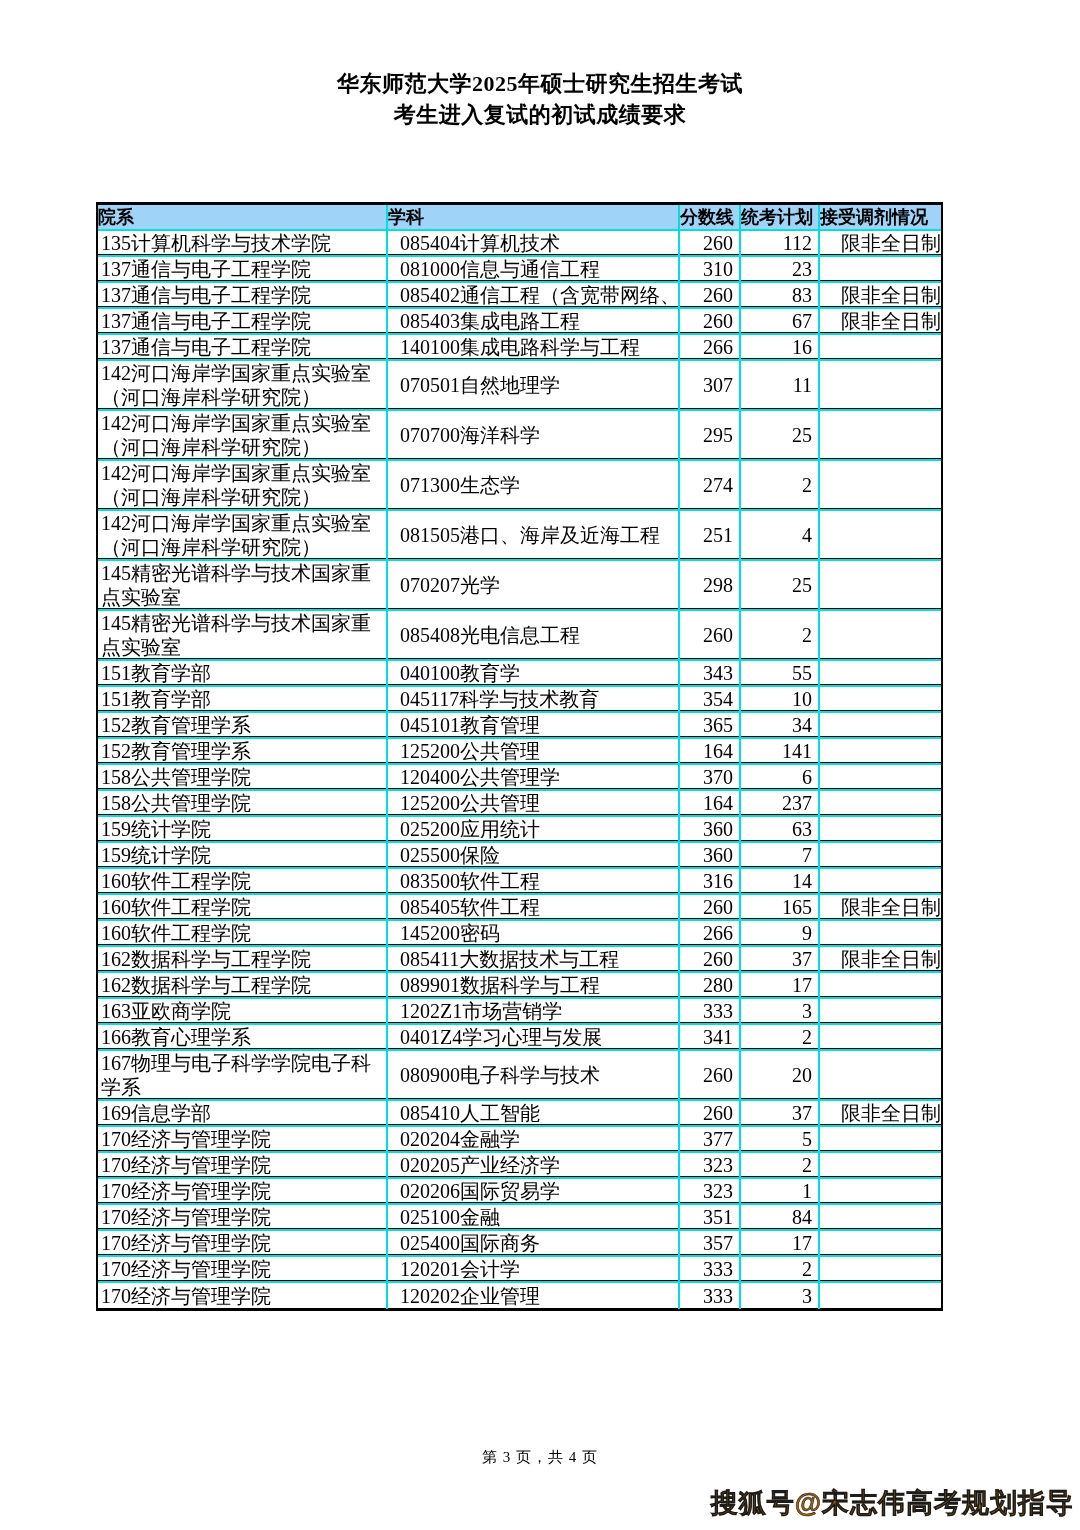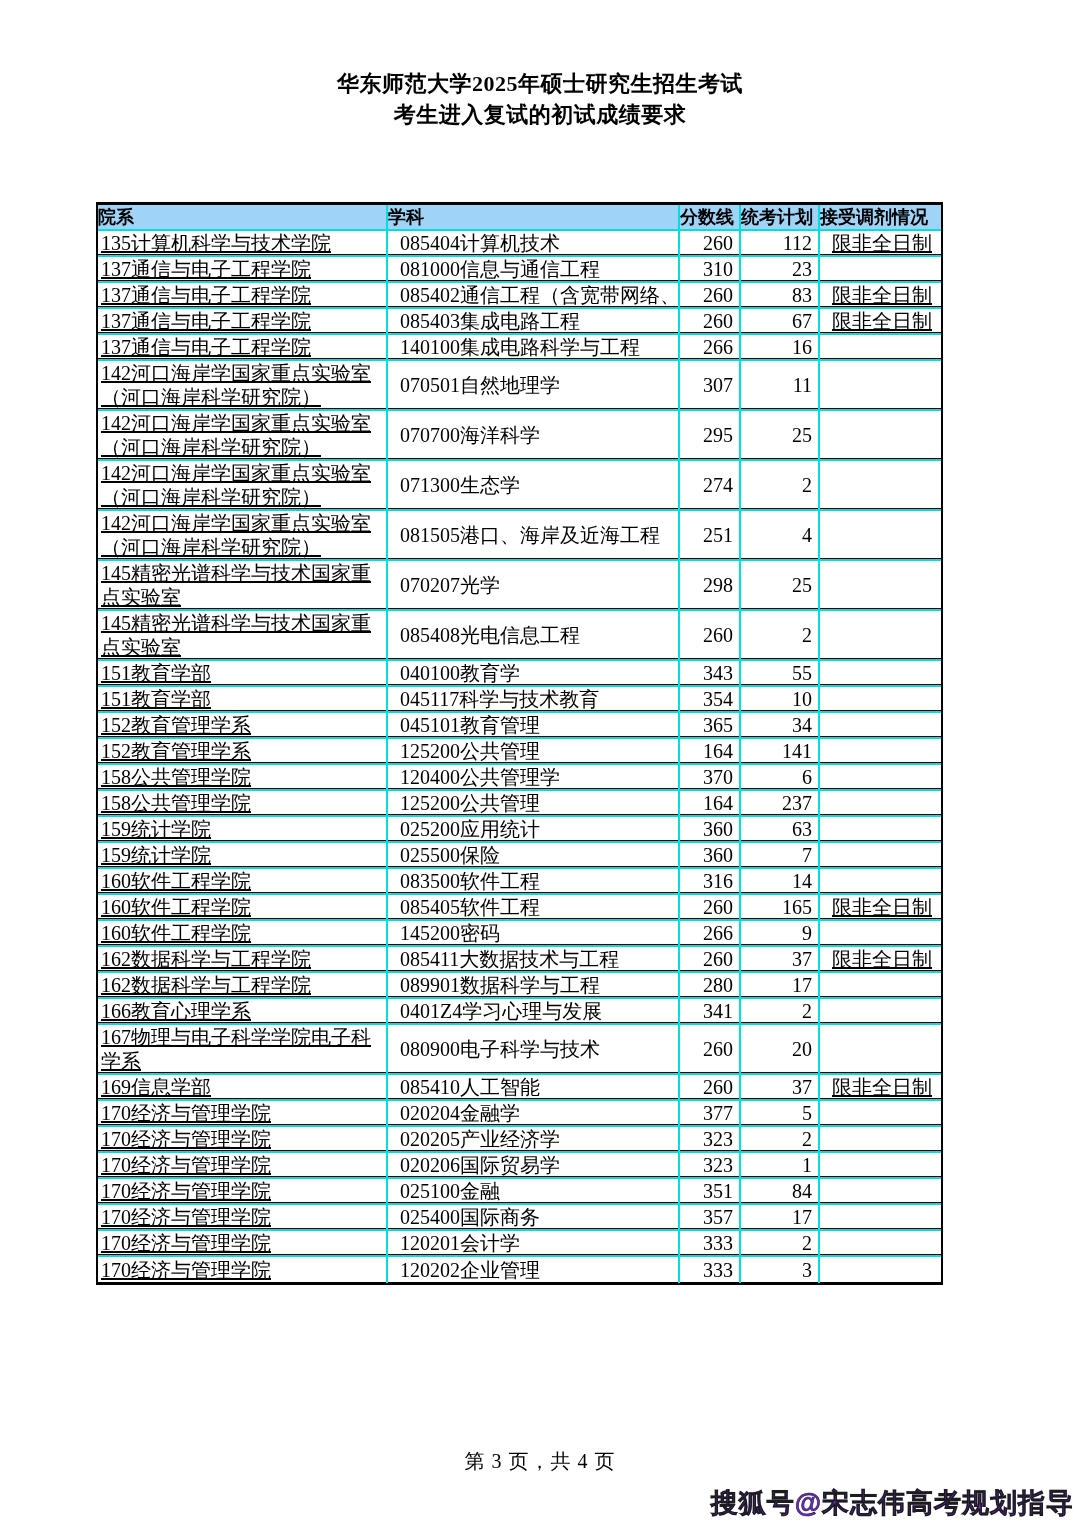--- a/index.html
+++ b/index.html
@@ -69,56 +69,54 @@
     font-size: 20px;
     line-height: 24px;
     height: 26px;
     box-shadow: inset 0 -1px 0 #000;
   }
   tbody tr.tall td { height: 50px; }
   td.c-dept {
     text-align: left;
     padding-left: 3px;
     white-space: pre-line;
-    text-decoration: underline;
   }
   td.c-subject {
     text-align: left;
     padding-left: 12px;
     white-space: nowrap;
   }
   td.c-score, td.c-plan {
     text-align: right;
     padding-right: 6px;
     font-variant-numeric: lining-nums;
   }
   td.c-note {
-    text-align: center;
+    text-align: right;
     padding-left: 3px;
     white-space: nowrap;
-    text-decoration: underline;
   }
   .footer {
     position: absolute;
     top: 1448px;
     left: 0;
     width: 100%;
     text-align: center;
-    font-size: 20px;
+    font-size: 15px;
     letter-spacing: 1px;
   }
   .watermark {
     position: absolute;
     top: 1485px;
     right: 6px;
     font-family: "Liberation Sans", "DejaVu Sans", sans-serif;
     font-weight: bold;
     font-size: 27px;
     letter-spacing: 1px;
-    color: #6d28d9;
+    color: #a16207;
     -webkit-text-stroke: 0.6px #1b1b1b;
     text-shadow: 1px 1px 0 #ffffff, -1px -1px 0 #f2f2f2;
   }
 </style>
 </head>
 <body>
 
 <div class="page">
 
   <div class="title-block">
@@ -313,20 +311,27 @@
             <td class="c-note">限非全日制</td>
           </tr>
           <tr>
             <td class="c-dept">162数据科学与工程学院</td>
             <td class="c-subject">089901数据科学与工程</td>
             <td class="c-score">280</td>
             <td class="c-plan">17</td>
             <td class="c-note"></td>
           </tr>
           <tr>
+            <td class="c-dept">163亚欧商学院</td>
+            <td class="c-subject">1202Z1市场营销学</td>
+            <td class="c-score">333</td>
+            <td class="c-plan">3</td>
+            <td class="c-note"></td>
+          </tr>
+          <tr>
             <td class="c-dept">166教育心理学系</td>
             <td class="c-subject">0401Z4学习心理与发展</td>
             <td class="c-score">341</td>
             <td class="c-plan">2</td>
             <td class="c-note"></td>
           </tr>
           <tr class="tall">
             <td class="c-dept">167物理与电子科学学院电子科
 学系</td>
             <td class="c-subject">080900电子科学与技术</td>

